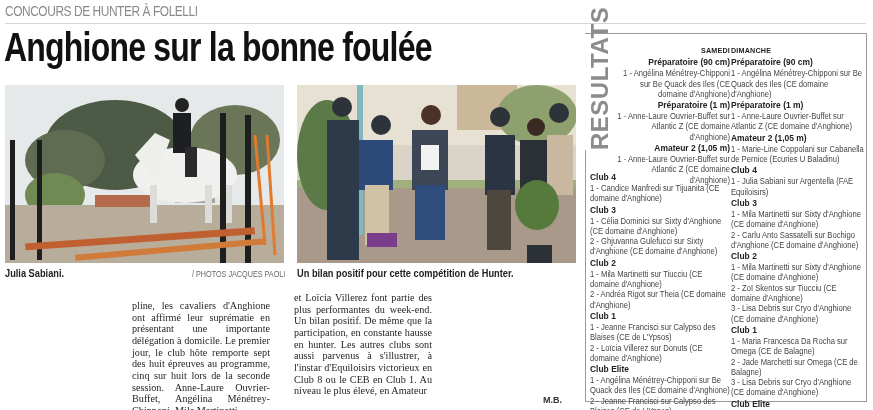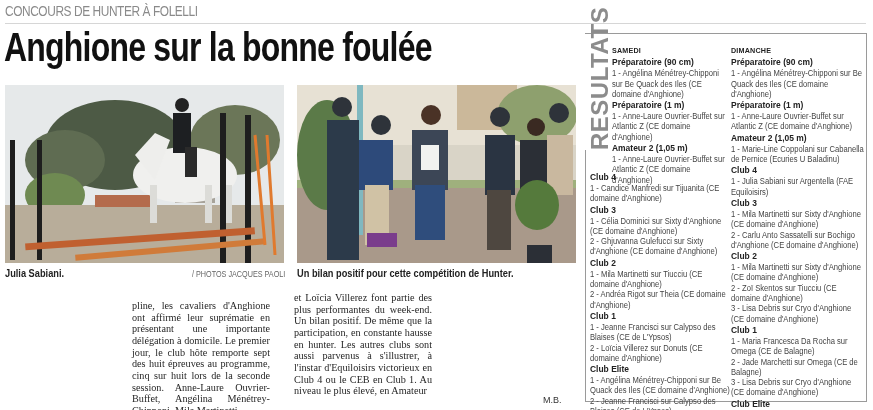--- a/index.html
+++ b/index.html
@@ -40,38 +40,38 @@
     position: absolute; top: 292px; width: 138px;
     font-size: 10.2px; line-height: 11.65px; color: #262626; text-align: justify;
   }
   .body-col p { text-indent: 9px; }
   .col1 { left: 5px; }
   .col2 { left: 132px; margin-top: 8px; }
   .col3 { left: 294px; }
   .col4 { left: 439px; }
   .signature {
     position: absolute; left: 543px; top: 395px;
-    font-family: "Liberation Sans", sans-serif; font-weight: normal; font-size: 9px; color: #333;
+    font-family: "Liberation Sans", sans-serif; font-weight: bold; font-size: 9px; color: #333;
   }
 
   .results-box {
     position: absolute; left: 585px; top: 33px; width: 282px; height: 369px;
     border: 1px solid #9a9a9a; border-left: none;
   }
   .results-left-border { position: absolute; left: 585px; top: 150px; width: 1px; height: 252px; background: #9a9a9a; }
   .results-label {
     position: absolute; left: 586px; top: 150px;
     font-family: "Liberation Sans", sans-serif; font-weight: bold; font-size: 24px; color: #8c8c8c;
     transform: rotate(-90deg); transform-origin: left top; white-space: nowrap; letter-spacing: 0.5px;
   }
   .res-col {
     position: absolute; font-family: "Liberation Sans", sans-serif; color: #3a3a3a;
     font-size: 8.3px; line-height: 10.3px;
   }
-  .res-col.sam-top { left: 612px; top: 46px; width: 118px; }
+  .res-col.sam-top { left: 612px; top: 46px; width: 118px; text-align: right; }
   .res-col.sam-bot { left: 590px; top: 171px; width: 140px; }
   .res-col.dim { left: 731px; top: 46px; width: 135px; }
   .day { font-weight: bold; font-size: 7.8px; color: #222; letter-spacing: 0.2px; }
   .cat { font-weight: bold; font-size: 9.2px; color: #222; margin-top: 1px; line-height: 11px; }
   .entry { color: #444; }
   .res-col .inner { transform: scaleX(0.92); transform-origin: left top; width: 108.7%; }
 </style>
 </head>
 <body>
 
@@ -141,21 +141,21 @@
   </svg>
 </div>
 <div class="caption caption-right">Un bilan positif pour cette compétition de Hunter.</div>
 
 <div class="body-col col1">
 </div>
 <div class="body-col col2">
   <p style="text-indent:0">pline, les cavaliers d'Anghione ont affirmé leur suprématie en présentant une importante délégation à domicile. Le premier jour, le club hôte remporte sept des huit épreuves au programme, cinq sur huit lors de la seconde session. Anne-Laure Ouvrier-Buffet, Angélina Ménétrey-Chipponi, Mila Martinetti</p>
 </div>
 <div class="body-col col3">
-  <p style="text-indent:0">et Loïcia Villerez font partie des plus performantes du week-end. Un bilan positif. De même que la participation, en constante hausse en hunter. Les autres clubs sont aussi parvenus à s'illustrer, à l'instar d'Equiloisirs victorieux en Club 4 ou le CEB en Club 1. Au niveau le plus élevé, en Amateur</p>
+  <p style="text-indent:0">et Loïcia Villerez font partie des plus performantes du week-end. Un bilan positif. De même que la participation, en constante hausse en hunter. Les autres clubs sont aussi parvenus à s'illustrer, à l'instar d'Equiloisirs victorieux en Club 8 ou le CEB en Club 1. Au niveau le plus élevé, en Amateur</p>
 </div>
 <div class="body-col col4">
 </div>
 <div class="signature">M.B.</div>
 
 <div class="results-box"></div>
 <div class="results-left-border"></div>
 <div class="results-label">RESULTATS</div>
 
 <div class="res-col sam-top">

